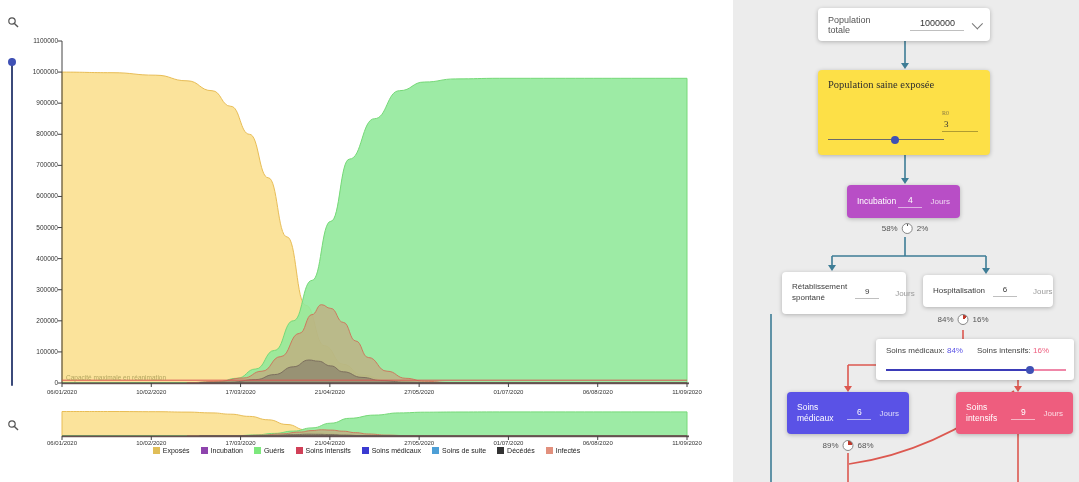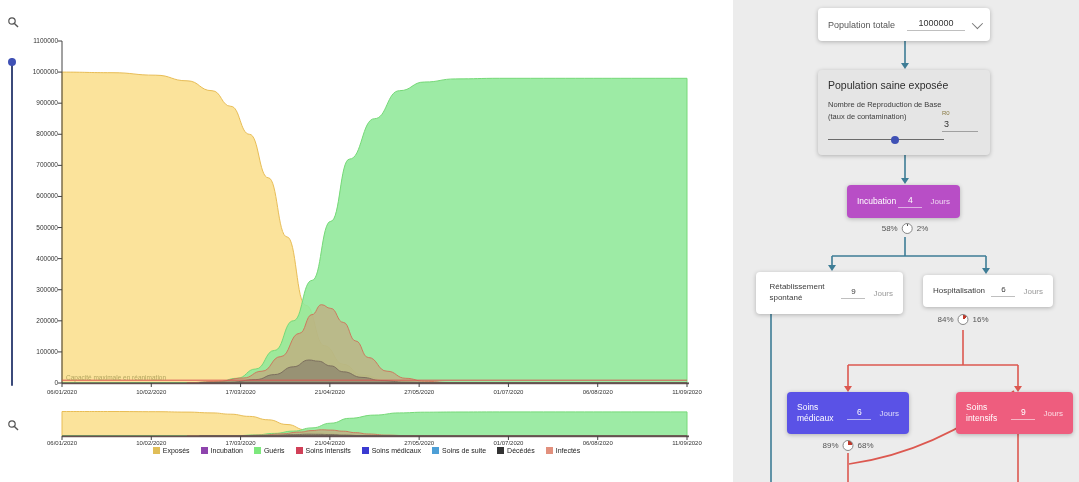--- a/index.html
+++ b/index.html
@@ -22,21 +22,21 @@
 
   
   .right-panel{position:absolute;left:733px;top:0;width:346px;height:482px;background:var(--panel-bg,#ececec);}
   #connectors{position:absolute;left:0;top:0;pointer-events:none;}
   .teal{stroke:var(--teal);fill:none;stroke-width:1.6;}
   .tealfill{fill:var(--teal);stroke:none;}
   .redl{stroke:var(--red);fill:none;stroke-width:1.6;}
   .redfill{fill:var(--red);stroke:none;}
 
   .card{position:absolute;border-radius:4px;box-shadow:0 1px 4px rgba(0,0,0,0.25);box-sizing:border-box;z-index:2;}
-  .white-card{background:#fff;}
+  .white-card{background:#fff;gap:8px;}
   .value-field{display:inline-block;min-width:24px;text-align:center;border-bottom:1px solid rgba(0,0,0,0.25);padding-bottom:2px;cursor:text;}
   .colored .value-field{border-bottom:1px solid rgba(255,255,255,0.55);color:#fff;}
   .unit{color:#9a9a9a;font-size:8px;margin-left:8px;}
   .colored .unit{color:rgba(255,255,255,0.78);}
 
   .pop-card{left:818px;top:8px;width:172px;height:33px;display:flex;align-items:center;padding:0 10px;}
   .pop-label{font-size:9px;color:#555;}
   .pop-value{font-size:9px;color:#333;margin-left:12px;width:58px;}
   .chev{margin-left:auto;width:7px;height:7px;border-right:1.5px solid #777;border-bottom:1.5px solid #777;transform:rotate(45deg) translateY(-2px);cursor:pointer;}
 
@@ -46,21 +46,21 @@
   .r0-block{position:absolute;right:12px;top:40px;width:36px;}
   .r0-label{font-size:6px;color:#8a7b45;}
   .r0-value{font-size:9px;color:#333;border-bottom:1px solid rgba(0,0,0,0.3);padding:3px 0 2px 2px;}
   .r0-slider{position:absolute;left:10px;bottom:15px;width:116px;height:1.5px;background:#6b6b6b;cursor:pointer;}
   .slider-dot{position:absolute;top:-3px;width:8px;height:8px;border-radius:50%;background:var(--handle,#3f51b5);transform:translateX(-50%);cursor:grab;}
 
   .flow-card{display:flex;align-items:center;padding:0 10px;font-size:8.5px;}
   .flow-name{flex:1 1 auto;line-height:1.35;}
   .colored{color:#fff;}
   .incubation-card{left:847px;top:185px;width:113px;height:33px;}
-  .recovery-card{left:756px;top:272px;width:147px;height:42px;color:#3c3c3c;font-size:8px;justify-content:flex-end;}
+  .recovery-card{left:782px;top:272px;width:124px;height:42px;color:#3c3c3c;font-size:8px;}
   .hospital-card{left:923px;top:275px;width:130px;height:32px;color:#3c3c3c;font-size:8px;}
   .medical-card{left:787px;top:392px;width:122px;height:42px;}
   .intensive-card{left:956px;top:392px;width:117px;height:42px;}
 
   .split-row{position:absolute;display:flex;align-items:center;gap:4px;font-size:8px;color:#555;transform:translateX(-50%);z-index:2;}
   .pie{width:11px;height:11px;border-radius:50%;border:1px solid #888;box-sizing:border-box;}
 
   .tooltip-card{left:876px;top:339px;width:198px;height:41px;background:#fff;z-index:5;padding:7px 10px;border-radius:3px;}
   .tt-line{display:flex;gap:14px;font-size:8px;color:#444;white-space:nowrap;}
   .tt-med-val{color:var(--medical,#5a52e6);}
@@ -232,23 +232,22 @@
     <path class="redl" d="M849,464 Q935,452 1014,391"></path>
     <line class="redl" x1="1018" y1="434" x2="1018" y2="482"></line>
   </svg>
 
   <div class="card white-card pop-card">
     <span class="pop-label">Population totale</span>
     <span class="pop-value value-field">1000000</span>
     <span class="chev"></span>
   </div>
 
-  <div class="card exposed-card" style="background: #e5e5e5;">
+  <div class="card exposed-card" style="background: #fde047; font-family: Liberation Serif, serif;">
     <div class="exposed-title">Population saine exposée</div>
-    <div class="exposed-label">Nombre de Reproduction de Base (taux de contamination)</div>
     <div class="r0-block">
       <div class="r0-label">R0</div>
       <div class="r0-value">3</div>
     </div>
     <div class="r0-slider">
       <div class="slider-dot" style="left:58%;"></div>
     </div>
   </div>
 
   <div class="card flow-card colored incubation-card" style="background: rgb(184, 78, 198);">
@@ -274,20 +273,37 @@
     <span class="value-field">6</span>
     <span class="unit">Jours</span>
   </div>
 
   <div class="split-row" style="left:963px;top:314px;">
     <span>84%</span>
     <span class="pie" style="background: conic-gradient(rgb(192, 57, 43) 0deg, rgb(192, 57, 43) 16%, rgb(255, 255, 255) 0deg);"></span>
     <span>16%</span>
   </div>
 
+  <div class="card tooltip-card">
+    <div class="tt-line">
+      <span>
+        <span>Soins médicaux:</span>
+        <span class="tt-med-val">84%</span>
+      </span>
+      <span>
+        <span>Soins intensifs:</span>
+        <span class="tt-int-val">16%</span>
+      </span>
+    </div>
+    <div class="tt-slider">
+      <div class="tt-left"></div>
+      <div class="tt-right"></div>
+      <div class="slider-dot" style="left:80%;"></div>
+    </div>
+  </div>
 
   <div class="card flow-card colored medical-card" style="background: rgb(90, 82, 230);">
     <span class="flow-name" style="max-width:52px;">Soins médicaux</span>
     <span class="value-field">6</span>
     <span class="unit">Jours</span>
   </div>
 
   <div class="card flow-card colored intensive-card" style="background: rgb(238, 93, 126);">
     <span class="flow-name" style="max-width:52px;">Soins intensifs</span>
     <span class="value-field">9</span>

